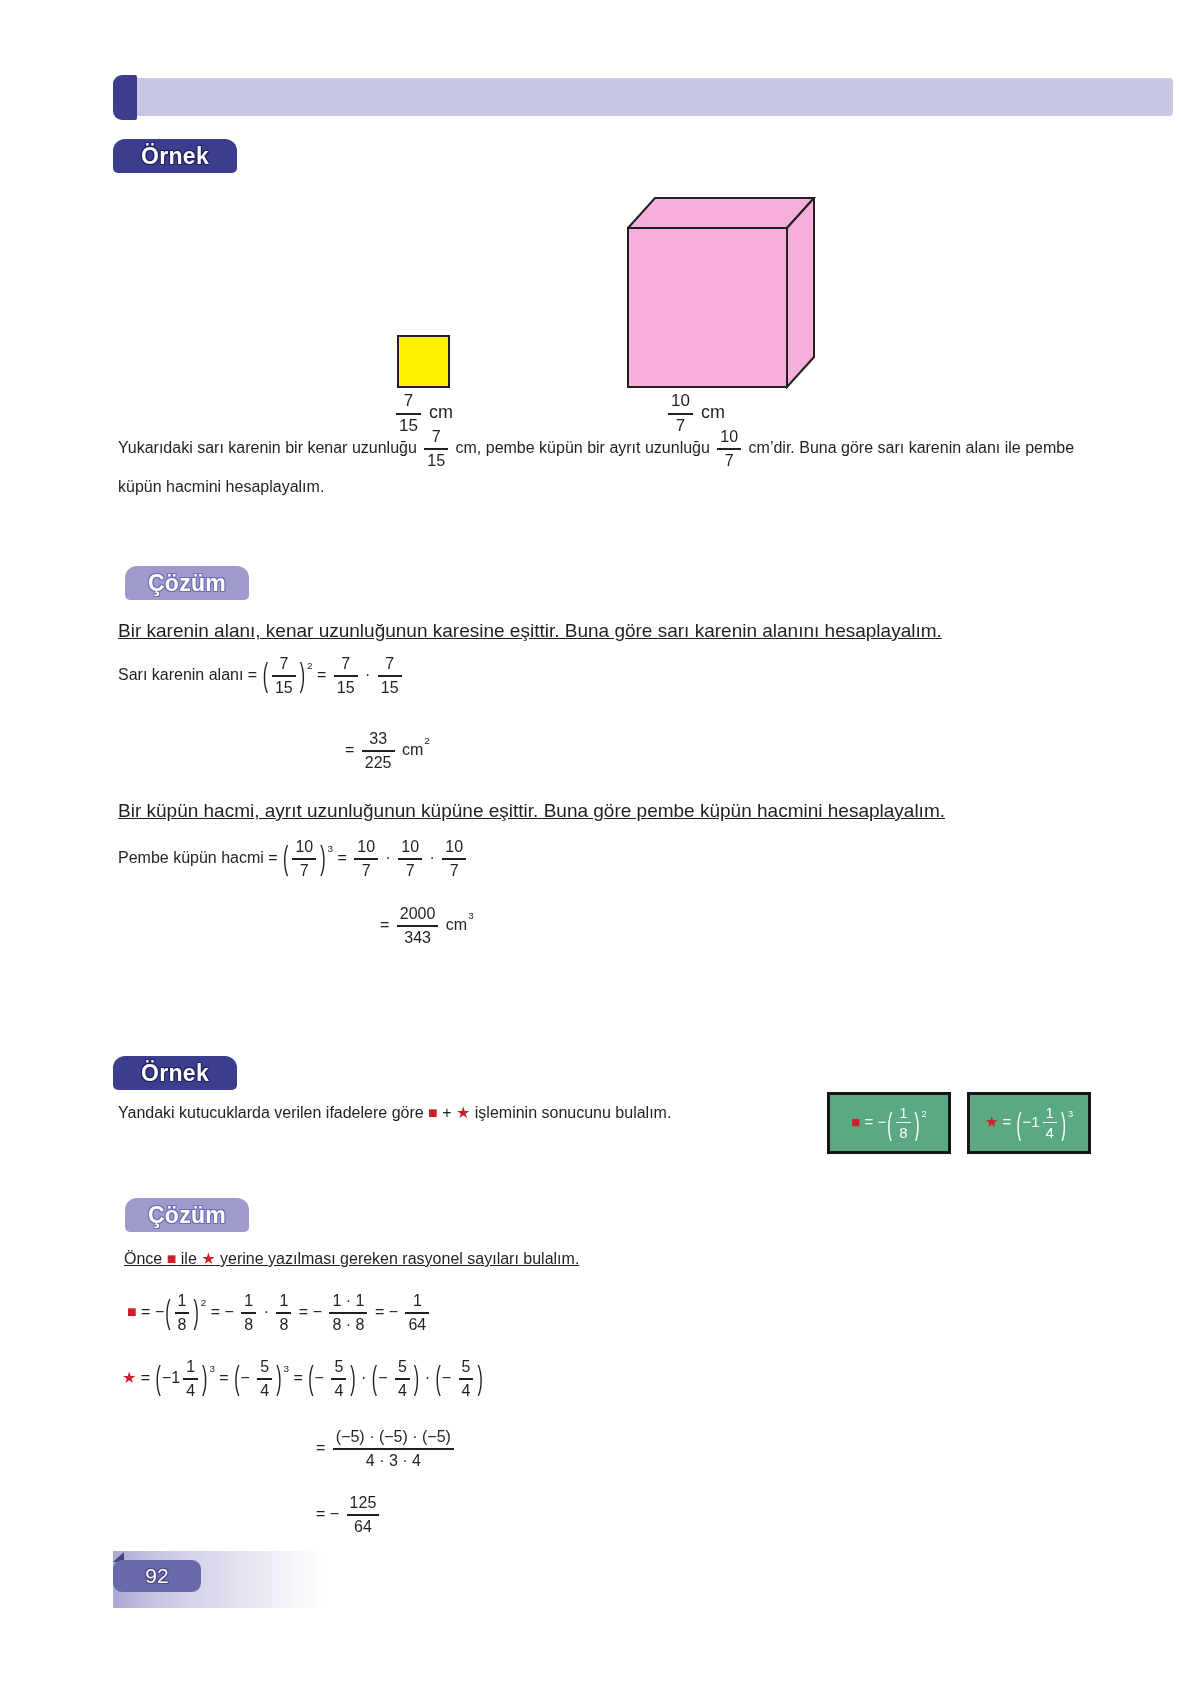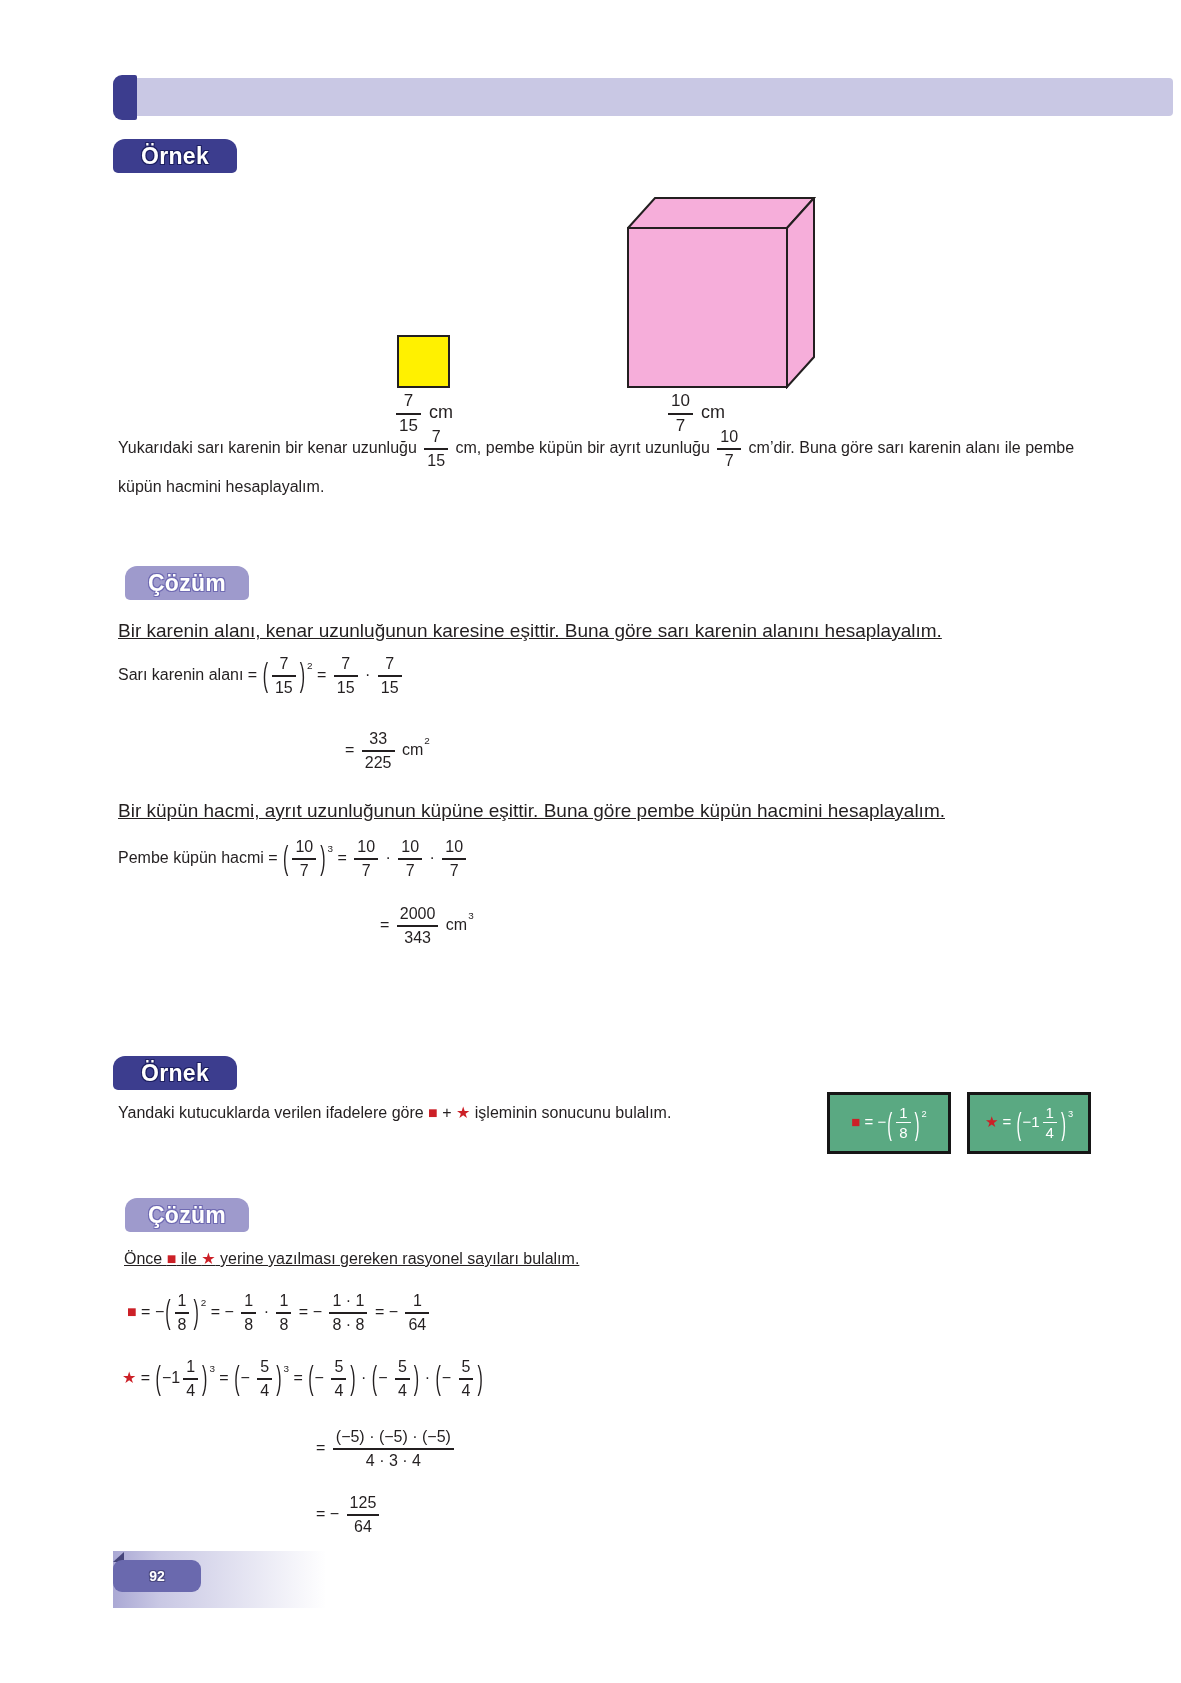--- a/index.html
+++ b/index.html
@@ -55,21 +55,21 @@
   .gbox .math{font-size:15px;}
   .gbox .mnum{border-bottom-width:1.5px;padding-bottom:1px;}
   .gbox .msym{font-size:15px;}
 
   
   .footer-strip{left:113px;top:1551px;width:232px;height:57px;
     background:linear-gradient(90deg,#aaa8d4 0%,#c9c8e4 20%,rgba(255,255,255,0) 92%);}
   .page-badge{
     left:113px;top:1560px;width:88px;height:32px;background:var(--pagebadge);
     border-radius:9px;display:flex;align-items:center;justify-content:center;
-    color:#fff;font-weight:bold;font-size:14px;
+    color:#fff;font-weight:normal;font-size:21px;
     text-shadow:-1px -1px 0 #4a4980,1px -1px 0 #4a4980,-1px 1px 0 #4a4980,1px 1px 0 #4a4980;
   }
   .page-fold{left:113px;top:1552px;width:0;height:0;
     border-left:11px solid transparent;border-bottom:10px solid #45447a;}
 </style>
 </head>
 <body>
 
 <div class="abs header-bar">
   <div class="header-tab"></div>

